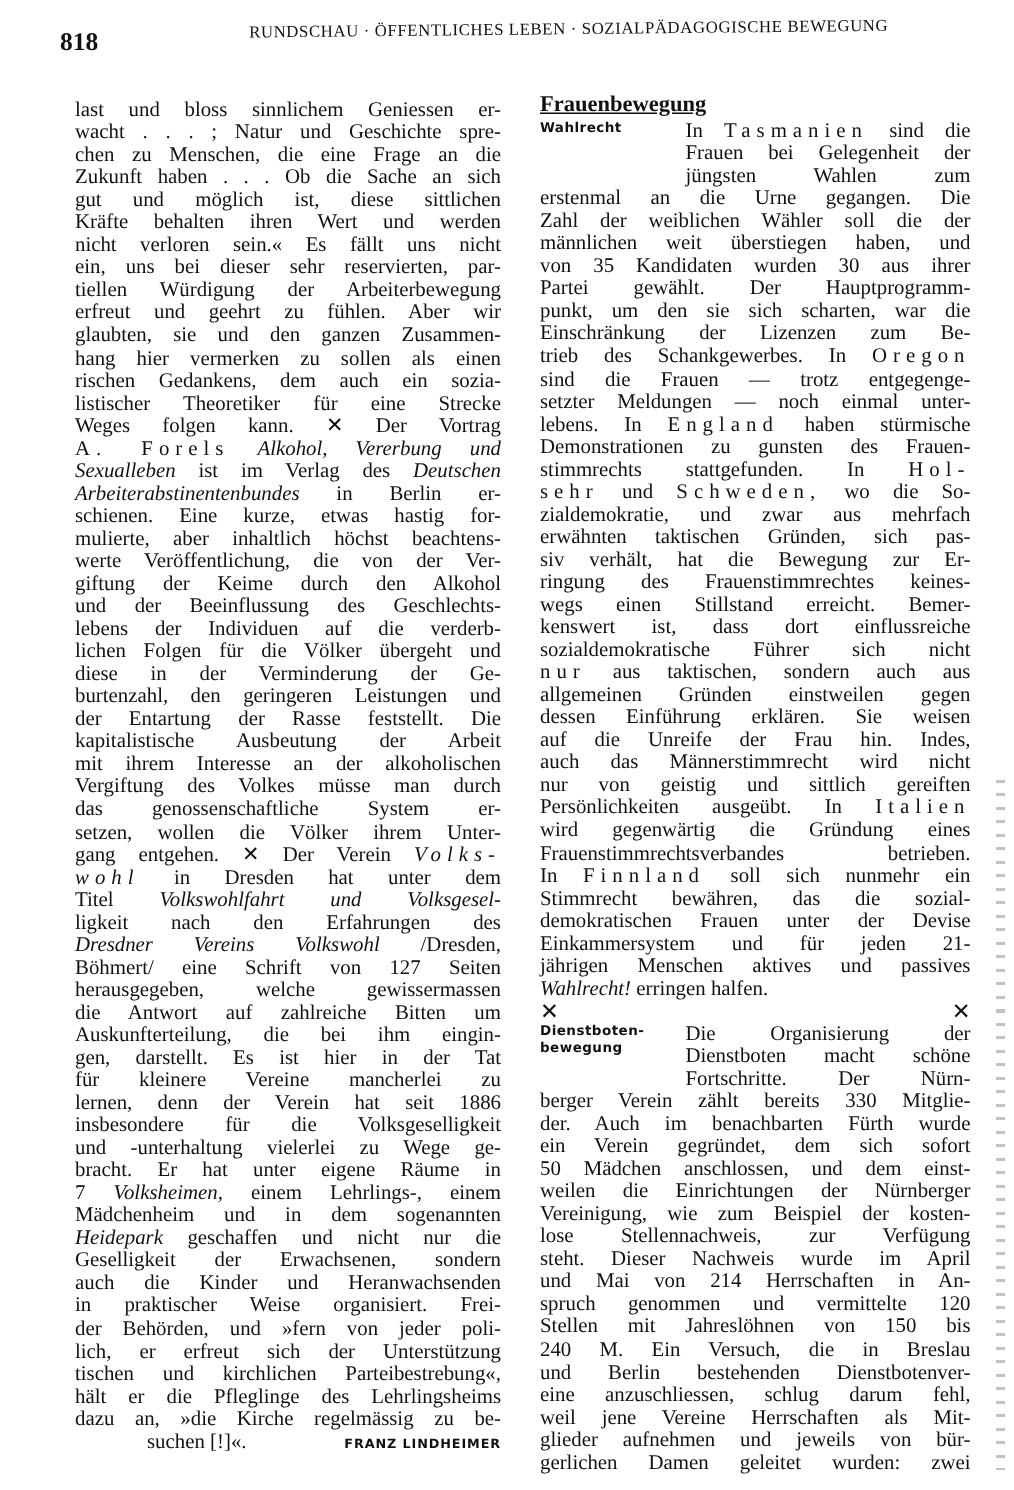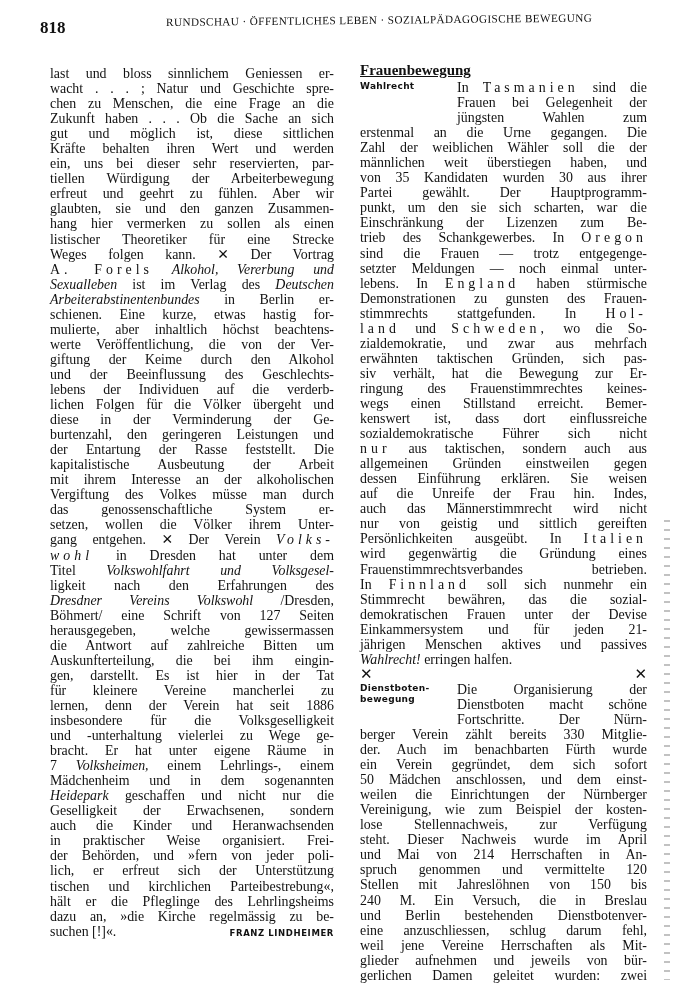--- a/index.html
+++ b/index.html
@@ -28,25 +28,27 @@
 <div class="running-head">RUNDSCHAU · ÖFFENTLICHES LEBEN · SOZIALPÄDAGOGISCHE BEWEGUNG</div>
 
 <div class="col col-left">
   <div id="left-a">
       <span class="ln">last und bloss sinnlichem Geniessen er-</span>
       <span class="ln">wacht . . . ; Natur und Geschichte spre-</span>
       <span class="ln">chen zu Menschen, die eine Frage an die</span>
       <span class="ln">Zukunft haben . . . Ob die Sache an sich</span>
       <span class="ln">gut und möglich ist, diese sittlichen</span>
       <span class="ln">Kräfte behalten ihren Wert und werden</span>
+      <span class="ln">nicht verloren sein.« Es fällt uns nicht</span>
       <span class="ln">ein, uns bei dieser sehr reservierten, par-</span>
       <span class="ln">tiellen Würdigung der Arbeiterbewegung</span>
       <span class="ln">erfreut und geehrt zu fühlen. Aber wir</span>
       <span class="ln">glaubten, sie und den ganzen Zusammen-</span>
       <span class="ln">hang hier vermerken zu sollen als einen</span>
+      <span class="ln">rischen Gedankens, dem auch ein sozia-</span>
       <span class="ln">listischer Theoretiker für eine Strecke</span>
       <span class="ln">Weges folgen kann. ✕ Der Vortrag</span>
     </div>
   <span class="ln"><span class="sp">A. Forels</span> <span class="i">Alkohol, Vererbung und</span></span>
   <span class="ln"><span class="i">Sexualleben</span> <span>ist im Verlag des</span> <span class="i">Deutschen</span></span>
   <span class="ln"><span class="i">Arbeiterabstinentenbundes</span> <span>in Berlin er-</span></span>
   <div id="left-b">
       <span class="ln">schienen. Eine kurze, etwas hastig for-</span>
       <span class="ln">mulierte, aber inhaltlich höchst beachtens-</span>
       <span class="ln">werte Veröffentlichung, die von der Ver-</span>
@@ -86,21 +88,21 @@
   <div id="left-d">
       <span class="ln">Geselligkeit der Erwachsenen, sondern</span>
       <span class="ln">auch die Kinder und Heranwachsenden</span>
       <span class="ln">in praktischer Weise organisiert. Frei-</span>
       <span class="ln">der Behörden, und »fern von jeder poli-</span>
       <span class="ln">lich, er erfreut sich der Unterstützung</span>
       <span class="ln">tischen und kirchlichen Parteibestrebung«,</span>
       <span class="ln">hält er die Pfleglinge des Lehrlingsheims</span>
       <span class="ln">dazu an, »die Kirche regelmässig zu be-</span>
     </div>
-  <span class="ln" style="text-align-last:auto;display:flex;justify-content:space-between;align-items:baseline;">
+  <span class="ln" style="text-align-last:auto;display:flex;justify-content:space-between;align-items:baseline;margin-left:48px;">
     <span>suchen [!]«.</span>
     <span class="author">FRANZ LINDHEIMER</span>
   </span>
 </div>
 
 <div class="col col-right">
   <span class="section-title">Frauenbewegung</span>
   <div class="side-row">
     <div class="side-label">Wahlrecht</div>
     <div class="side-text">
@@ -121,21 +123,21 @@
   <span class="ln"><span>trieb des Schankgewerbes. In</span> <span class="sp">Oregon</span></span>
   <div id="r-body2">
       <span class="ln">sind die Frauen — trotz entgegenge-</span>
       <span class="ln">setzter Meldungen — noch einmal unter-</span>
     </div>
   <span class="ln"><span>lebens. In</span> <span class="sp">England</span> <span>haben stürmische</span></span>
   <div id="r-body3">
       <span class="ln">Demonstrationen zu gunsten des Frauen-</span>
     </div>
   <span class="ln"><span>stimmrechts stattgefunden. In</span> <span class="sp">Hol-</span></span>
-  <span class="ln"><span class="sp">land</span> <span>und</span> <span class="sp">Schweden,</span> <span>wo die So-</span></span>
+  <span class="ln"><span class="sp">sehr</span> <span>und</span> <span class="sp">Schweden,</span> <span>wo die So-</span></span>
   <div id="r-body4">
       <span class="ln">zialdemokratie, und zwar aus mehrfach</span>
       <span class="ln">erwähnten taktischen Gründen, sich pas-</span>
       <span class="ln">siv verhält, hat die Bewegung zur Er-</span>
       <span class="ln">ringung des Frauenstimmrechtes keines-</span>
       <span class="ln">wegs einen Stillstand erreicht. Bemer-</span>
       <span class="ln">kenswert ist, dass dort einflussreiche</span>
       <span class="ln">sozialdemokratische Führer sich nicht</span>
     </div>
   <span class="ln"><span class="sp">nur</span> <span>aus taktischen, sondern auch aus</span></span>

